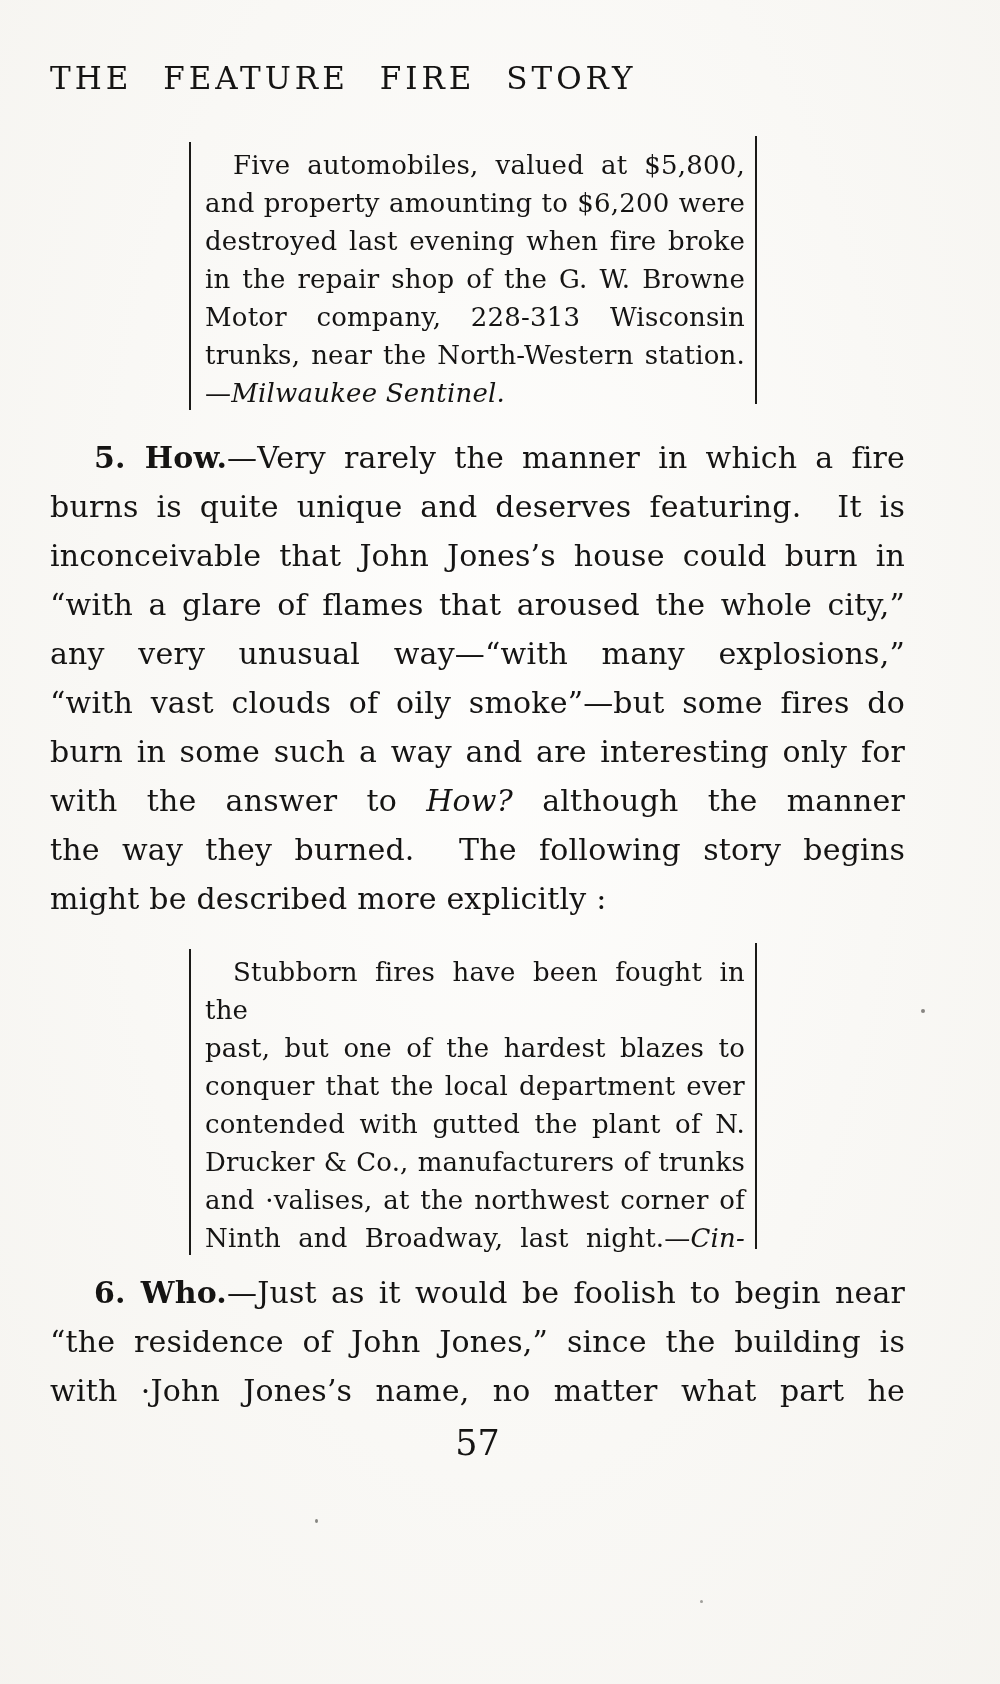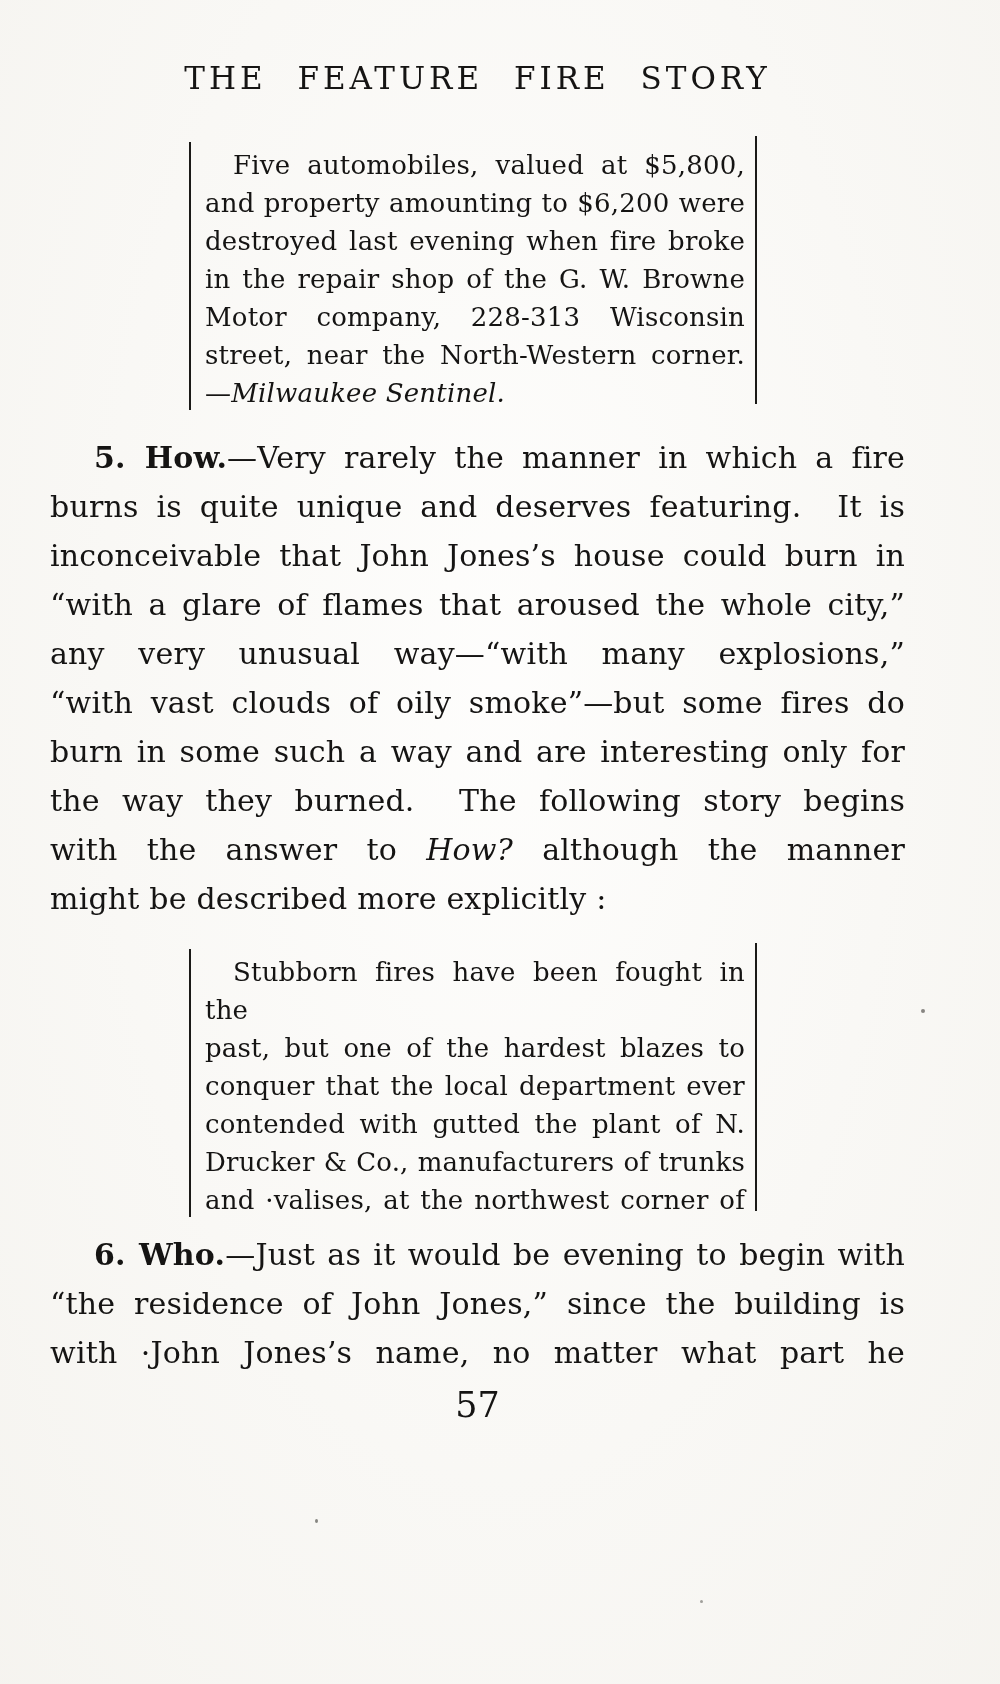--- a/index.html
+++ b/index.html
@@ -15,21 +15,20 @@
   }
   .title{
     margin:0 0 0 50px;
     padding-top:60px;
     width:855px;
     font-size:31px;
     line-height:36px;
     font-weight:normal;
     letter-spacing:4px;
     word-spacing:17px;
-    text-align:center;
   }
   
   .excerpt{
     position:relative;
     width:540px;
     margin:0 0 0 205px;
     font-size:26px;
     line-height:38px;
     letter-spacing:0.2px;
   }
@@ -72,53 +71,54 @@
 
   <figure class="excerpt excerpt1">
     <div class="bar bar-left"></div>
     <div class="bar bar-right"></div>
     <div class="lines">
         <div class="line indent"><span class="seg-normal">Five automobiles, valued at $5,800,</span></div>
         <div class="line"><span class="seg-normal">and property amounting to $6,200 were</span></div>
         <div class="line"><span class="seg-normal">destroyed last evening when fire broke</span></div>
         <div class="line"><span class="seg-normal">in the repair shop of the G. W. Browne</span></div>
         <div class="line"><span class="seg-normal">Motor company, 228-313 Wisconsin</span></div>
-        <div class="line"><span class="seg-normal">street, near the North-Western corner.</span></div>
+        <div class="line"><span class="seg-normal">trunks, near the North-Western station.</span></div>
         <div class="line no-just"><span class="seg-normal">—</span><span class="seg-italic">Milwaukee Sentinel.</span></div>
       </div>
   </figure>
 
   <div class="para para5">
       <div class="line indent"><span class="seg-bold">5. How.</span><span class="seg-normal">—Very rarely the manner in which a fire</span></div>
       <div class="line"><span class="seg-normal">burns is quite unique and deserves featuring.&nbsp; It is</span></div>
       <div class="line"><span class="seg-normal">inconceivable that John Jones’s house could burn in</span></div>
       <div class="line"><span class="seg-normal">“with a glare of flames that aroused the whole city,”</span></div>
       <div class="line"><span class="seg-normal">any very unusual way—“with many explosions,”</span></div>
       <div class="line"><span class="seg-normal">“with vast clouds of oily smoke”—but some fires do</span></div>
       <div class="line"><span class="seg-normal">burn in some such a way and are interesting only for</span></div>
+      <div class="line"><span class="seg-normal">with the answer to </span><span class="seg-italic">How?</span><span class="seg-normal"> although the manner</span></div>
       <div class="line"><span class="seg-normal">the way they burned.&nbsp; The following story begins</span></div>
-      <div class="line"><span class="seg-normal">with the answer to </span><span class="seg-italic">How?</span><span class="seg-normal"> although the manner</span></div>
       <div class="line no-just"><span class="seg-normal">might be described more explicitly :</span></div>
     </div>
 
   <figure class="excerpt excerpt2">
     <div class="bar bar-left"></div>
     <div class="bar bar-right"></div>
     <div class="lines">
         <div class="line indent"><span class="seg-normal">Stubborn fires have been fought in the</span></div>
         <div class="line"><span class="seg-normal">past, but one of the hardest blazes to</span></div>
         <div class="line"><span class="seg-normal">conquer that the local department ever</span></div>
         <div class="line"><span class="seg-normal">contended with gutted the plant of N.</span></div>
         <div class="line"><span class="seg-normal">Drucker &amp; Co., manufacturers of trunks</span></div>
         <div class="line"><span class="seg-normal">and ·valises, at the northwest corner of</span></div>
+        <div class="line"><span class="seg-normal">Ninth and Broadway, last night.—</span><span class="seg-italic">Cin-</span></div>
       </div>
   </figure>
 
   <div class="para para6">
-      <div class="line indent"><span class="seg-bold">6. Who.</span><span class="seg-normal">—Just as it would be evening to begin with</span></div>
+      <div class="line indent"><span class="seg-bold">6. Who.</span><span class="seg-normal">—Just as it would be foolish to begin near</span></div>
       <div class="line"><span class="seg-normal">“the residence of John Jones,” since the building is</span></div>
       <div class="line"><span class="seg-normal">with ·John Jones’s name, no matter what part he</span></div>
     </div>
 
   <div class="pagenum">57</div>
 
   <div class="speck speck1"></div>
   <div class="speck speck2"></div>
   <div class="speck speck3"></div>
 </div>

